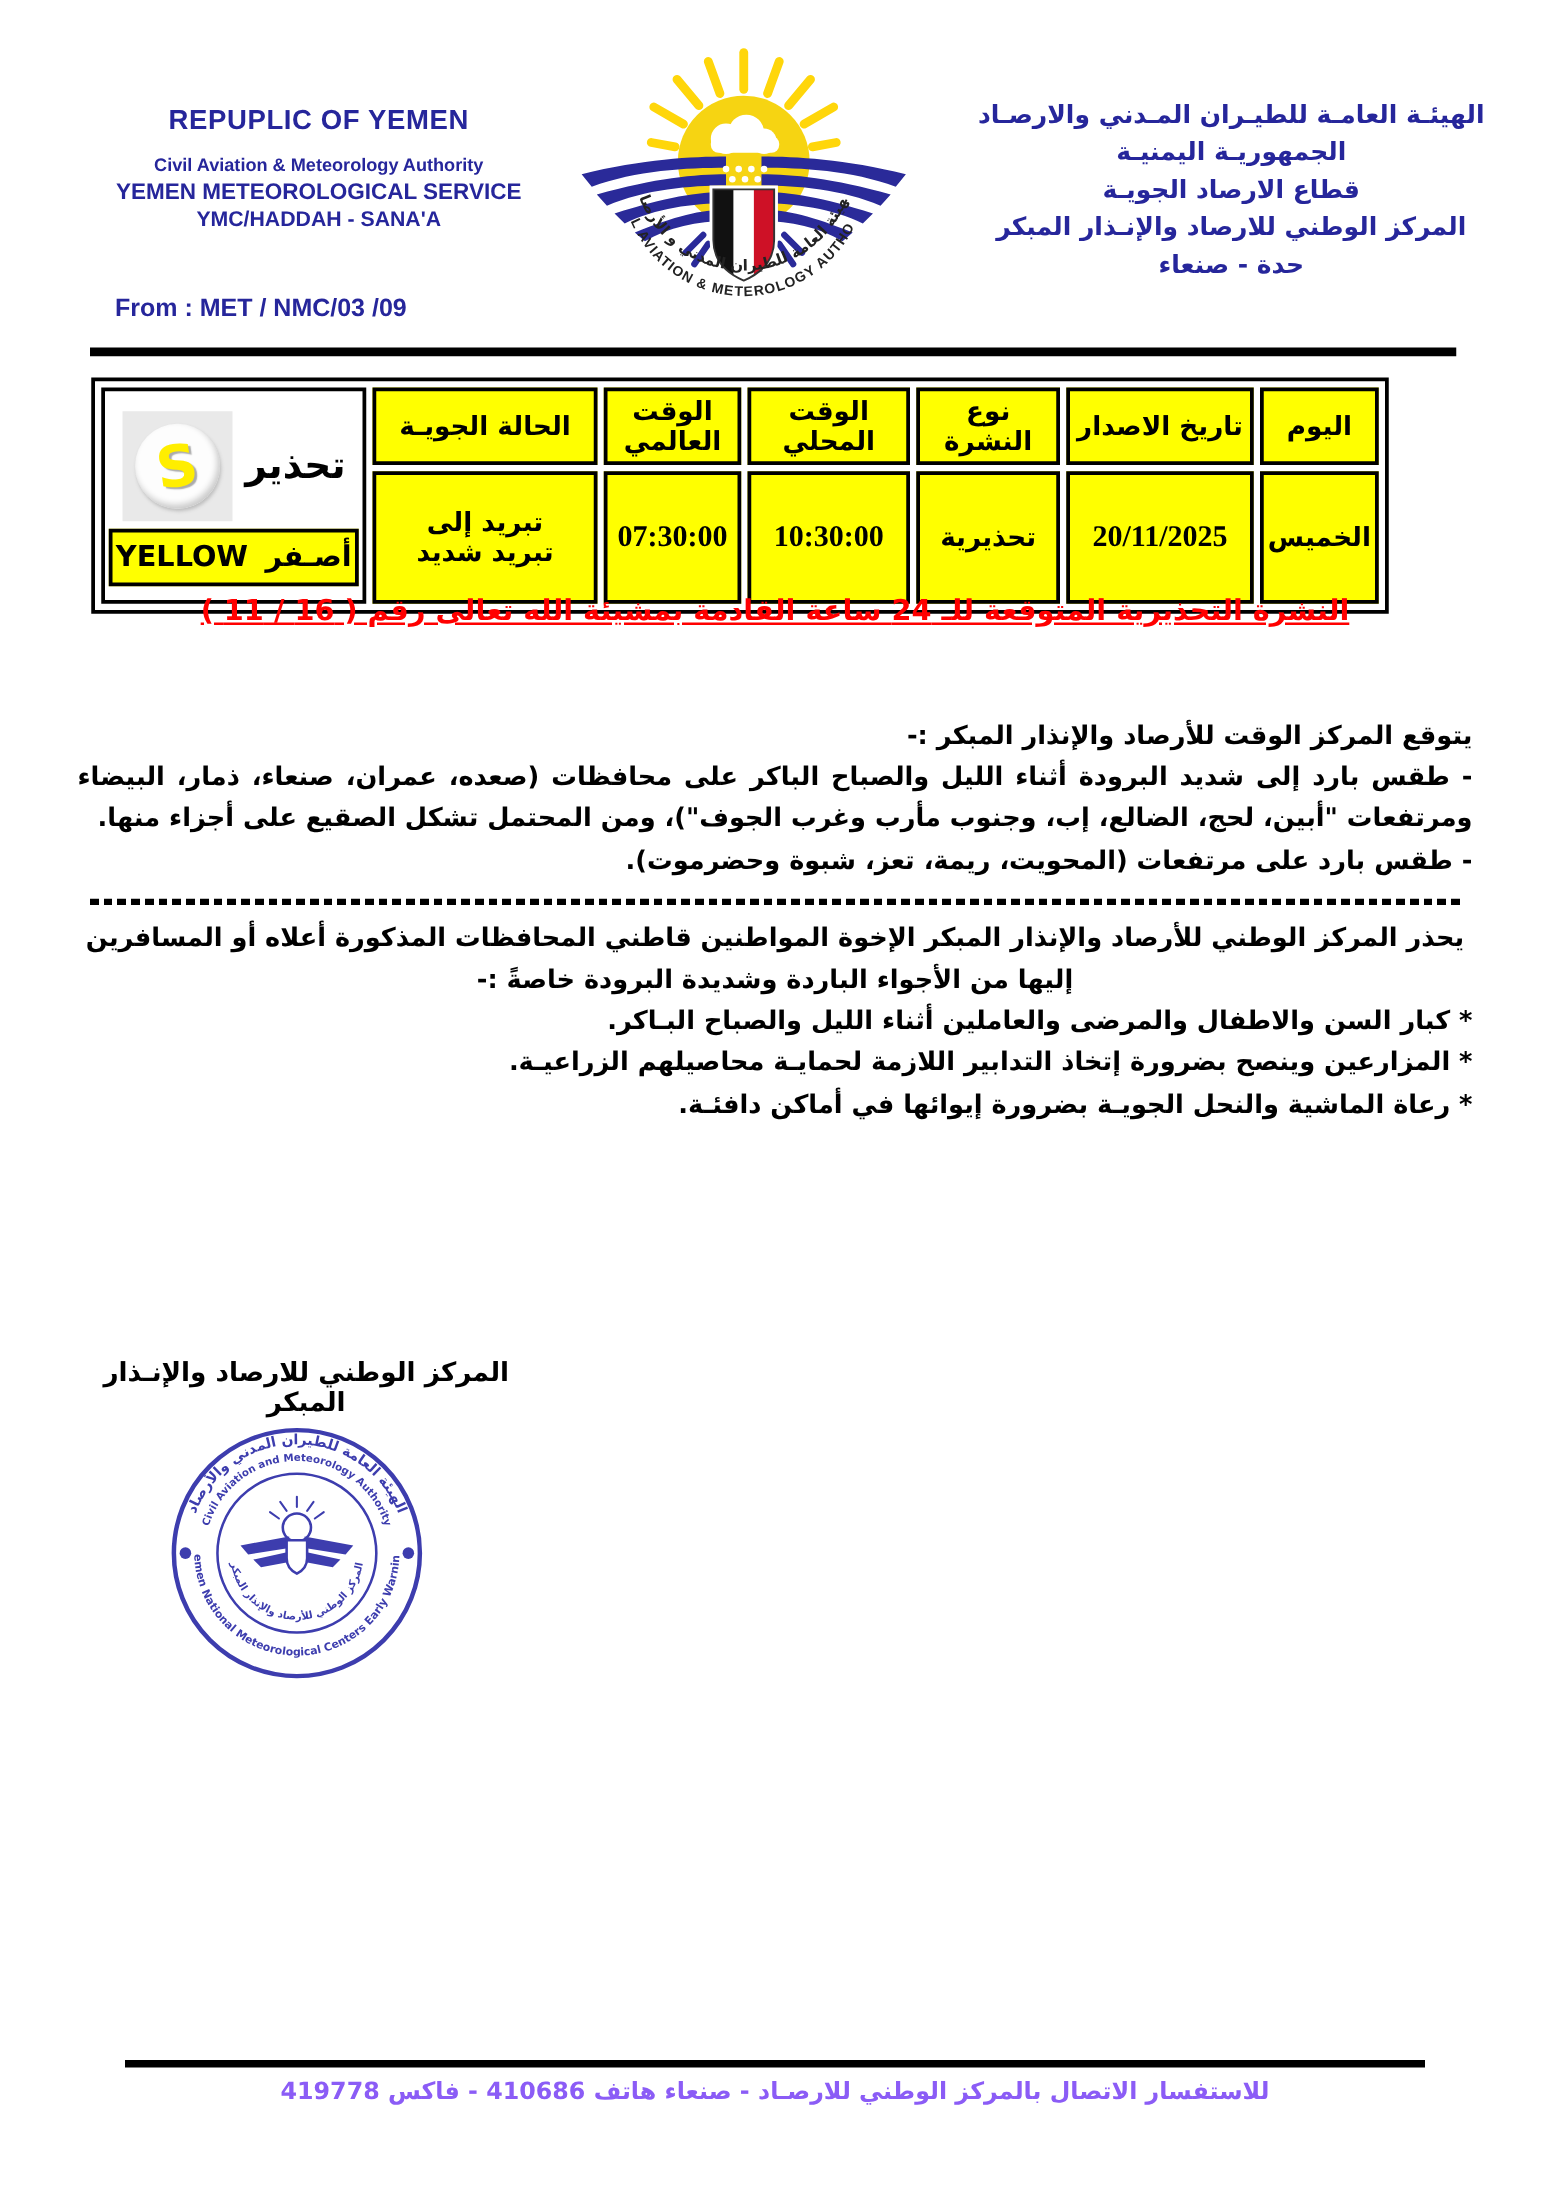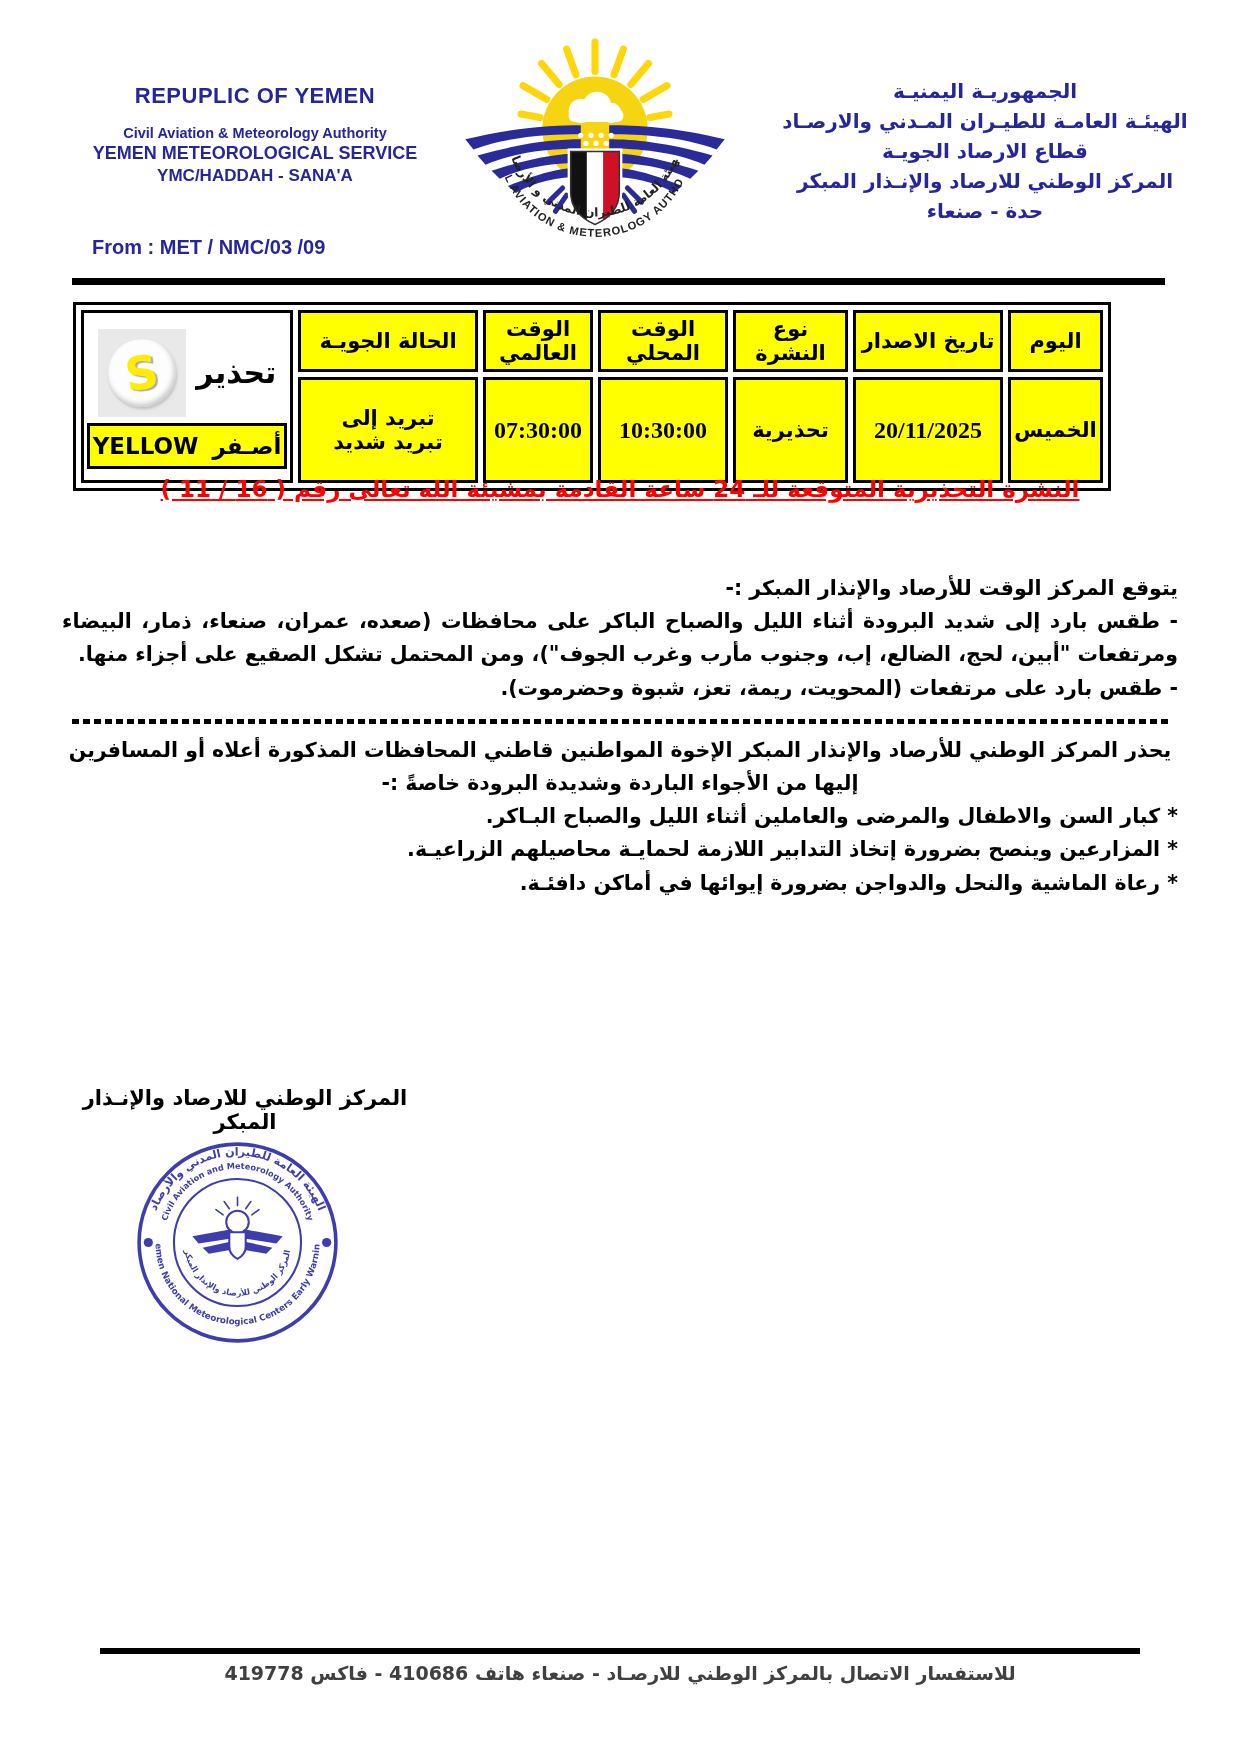--- a/index.html
+++ b/index.html
@@ -16,21 +16,21 @@
   .hdr-from{position:absolute;left:92px;top:212px;color:#26269b;font-weight:bold;
             font-size:20px;font-family:"Liberation Sans",sans-serif;margin-top:24px;}
   .hdr-right{position:absolute;left:775px;top:76px;width:420px;text-align:center;direction:rtl;
              color:#26269b;font-weight:bold;font-size:20px;line-height:1.5;}
   .logo-wrap{position:absolute;left:452px;top:38px;}
 
   
   .rule-top{position:absolute;left:72px;top:278px;width:1093px;height:7px;background:#000;}
   .footer-rule{position:absolute;left:100px;top:1648px;width:1040px;height:6px;background:#000;}
   .footer-text{position:absolute;left:0;top:1662px;width:1240px;text-align:center;direction:rtl;
-               font-weight:bold;font-size:19px;color:#404040;}
+               font-weight:bold;font-size:19px;color:#8b5cf6;}
 
   
   .warn-table{position:absolute;left:73px;top:302px;border-collapse:separate;border-spacing:5px;
               border:3px solid #000;background:#fff;direction:rtl;table-layout:fixed;}
   .warn-table td{border:3px solid #000;background:#ffff00;text-align:center;vertical-align:middle;
                  font-weight:bold;color:#000;padding:2px;}
   .warn-table .hcell{height:52px;font-size:21px;}
   .warn-table .vcell{height:96px;font-size:21px;}
   .warn-table .num{font-family:"Liberation Serif",serif;font-size:24px;}
   .cell-warn{background:#fff !important;width:200px;padding:3px !important;}
@@ -163,22 +163,22 @@
       <text class="logo-arc" font-size="12">
         <textPath href="#arcAr" startOffset="50%" text-anchor="middle">الهيئة العامة للطيران المدني و الأرصاد</textPath>
       </text>
       <text class="logo-arc" font-size="11" letter-spacing="1" font-family="Liberation Sans, sans-serif">
         <textPath href="#arcEn" startOffset="50%" text-anchor="middle">CIVIL AVIATION &amp; METEROLOGY AUTHORITY</textPath>
       </text>
     </svg>
   </div>
 
   <div class="hdr-right">
+    <div>الهيئـة العامـة للطيـران المـدني والارصـاد</div>
     <div>الجمهوريـة اليمنيـة</div>
-    <div>الهيئـة العامـة للطيـران المـدني والارصـاد</div>
     <div>قطاع الارصاد الجويـة</div>
     <div>المركز الوطني للارصاد والإنـذار المبكر</div>
     <div>حدة - صنعاء</div>
   </div>
 
   <div class="rule-top"></div>
 
   <table class="warn-table">
     <colgroup>
       <col style="width:95px">
@@ -229,21 +229,21 @@
   <div class="red-title">النشرة التحذيرية المتوقعة للـ 24 ساعة القادمة بمشيئة الله تعالى  رقم   ( 16 / 11 )</div>
 
   <div class="body-block">
     <p class="p-right">يتوقع المركز الوقت للأرصاد والإنذار المبكر :-</p>
     <p class="p-just">-  طقس بارد إلى شديد البرودة أثناء الليل والصباح الباكر على محافظات (صعده، عمران، صنعاء، ذمار، البيضاء ومرتفعات "أبين، لحج، الضالع، إب، وجنوب مأرب وغرب الجوف")، ومن المحتمل تشكل الصقيع على أجزاء منها.</p>
     <p class="p-right">-  طقس بارد على مرتفعات (المحويت، ريمة، تعز، شبوة وحضرموت).</p>
     <div class="dash-sep"></div>
     <p class="p-center">يحذر المركز الوطني للأرصاد والإنذار المبكر الإخوة المواطنين قاطني المحافظات المذكورة أعلاه أو المسافرين إليها من الأجواء الباردة وشديدة البرودة خاصةً :-</p>
     <p class="advice">* كبار السن والاطفال والمرضى والعاملين أثناء الليل والصباح البـاكر.</p>
     <p class="advice">* المزارعين وينصح بضرورة إتخاذ التدابير اللازمة لحمايـة محاصيلهم  الزراعيـة.</p>
-    <p class="advice">* رعاة الماشية والنحل والدواجن بضرورة إيوائها في أماكن دافئـة.</p>
+    <p class="advice">* رعاة الماشية والنحل الجويـة بضرورة إيوائها في أماكن دافئـة.</p>
   </div>
 
   <div class="sig-name">المركز الوطني للارصاد والإنـذار المبكر</div>
 
   <div class="stamp-wrap">
     <svg width="205" height="205" viewBox="0 0 200 200">
       <g stroke="#3d3dae" fill="none">
         <circle cx="100" cy="100" r="96" stroke-width="3.5"></circle>
         <circle cx="100" cy="100" r="62" stroke-width="2"></circle>
       </g>

